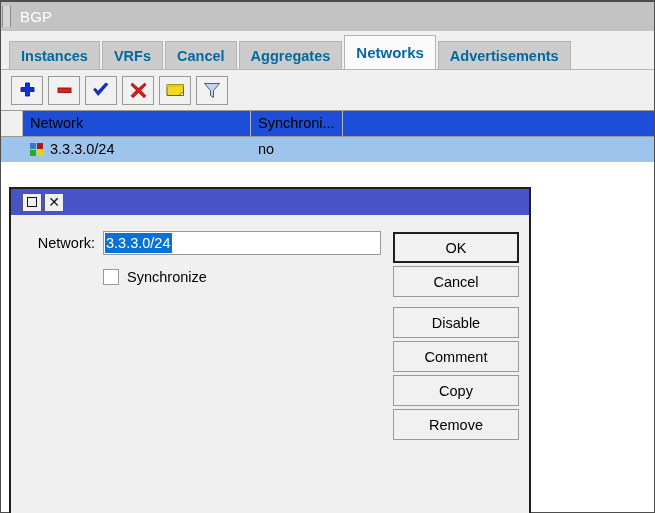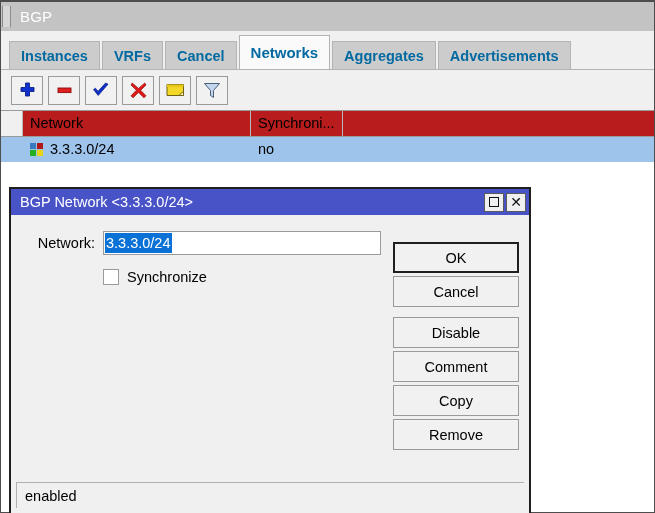--- a/index.html
+++ b/index.html
@@ -125,21 +125,21 @@
   }
   .hdr-gutter {
     width: 22px;
     border-right: 1px solid #b8b8b8;
     box-sizing: border-box;
     background: #f0f0f0;
   }
   .hdr-cell {
     box-sizing: border-box;
     border-right: 1px solid #b8b8b8;
-    background: #b91c1c;
+    background: #1d4ed8;
     font-size: 14.5px;
     line-height: 24px;
     padding-left: 7px;
     color: #000;
     position: relative;
     white-space: nowrap;
     overflow: hidden;
     cursor: default;
   }
   .hdr-cell.c-network { width: 228px; }
@@ -275,21 +275,21 @@
     box-sizing: border-box;
     border: 1px solid #9a9a9a;
     background: #ffffff;
     margin-right: 8px;
     cursor: default;
   }
   .check-label { font-size: 14.5px; color: #000; }
 
   .btn-col {
     position: absolute;
-    right: 10px; top: 27px;
+    right: 10px; top: 17px;
     width: 126px;
   }
   .dbtn {
     width: 126px; height: 31px;
     box-sizing: border-box;
     background: #f1f1f1;
     border: 1px solid #9a9a9a;
     font-size: 14.5px;
     color: #000;
     display: flex;
@@ -327,22 +327,22 @@
 
     <div class="titlebar">
       <div class="grip"></div>
       <div class="title">BGP</div>
     </div>
 
     <div class="tabstrip">
       <div class="tab">Instances</div>
       <div class="tab">VRFs</div>
       <div class="tab">Cancel</div>
+      <div class="tab">Aggregates</div>
       <div class="tab active">Networks</div>
-      <div class="tab">Aggregates</div>
       <div class="tab">Advertisements</div>
     </div>
 
     <div class="toolbar">
 
       <div class="tbtn">
         <svg width="17" height="17" viewBox="0 0 17 17">
           <path d="M6.5 1 h4 v4.5 h4.5 v4 h-4.5 v4.5 h-4 v-4.5 h-4.5 v-4 h4.5 z" fill="#1030cf" stroke="#0b1f84" stroke-width="0.9"></path>
         </svg>
       </div>
@@ -410,21 +410,20 @@
         </div>
         <div class="cell c-sync">no</div>
         <div class="cell c-rest"></div>
       </div>
 
     </div>
 
     <div class="dialog">
 
       <div class="dlg-title">
-        <div class="t">BGP Network &lt;3.3.3.0/24&gt;</div>
         <div class="winbtn">
           <span class="sq"></span>
         </div>
         <div class="winbtn">
           <span class="xg">✕</span>
         </div>
       </div>
 
       <div class="dlg-body">
 
@@ -444,20 +443,17 @@
           <div class="dbtn focused">OK</div>
           <div class="dbtn">Cancel</div>
           <div class="dbtn gap-top">Disable</div>
           <div class="dbtn">Comment</div>
           <div class="dbtn">Copy</div>
           <div class="dbtn">Remove</div>
         </div>
 
       </div>
 
-      <div class="statusbar">
-        <span>enabled</span>
-      </div>
 
     </div>
 
   </div>
 </div>
 
 </body></html>

